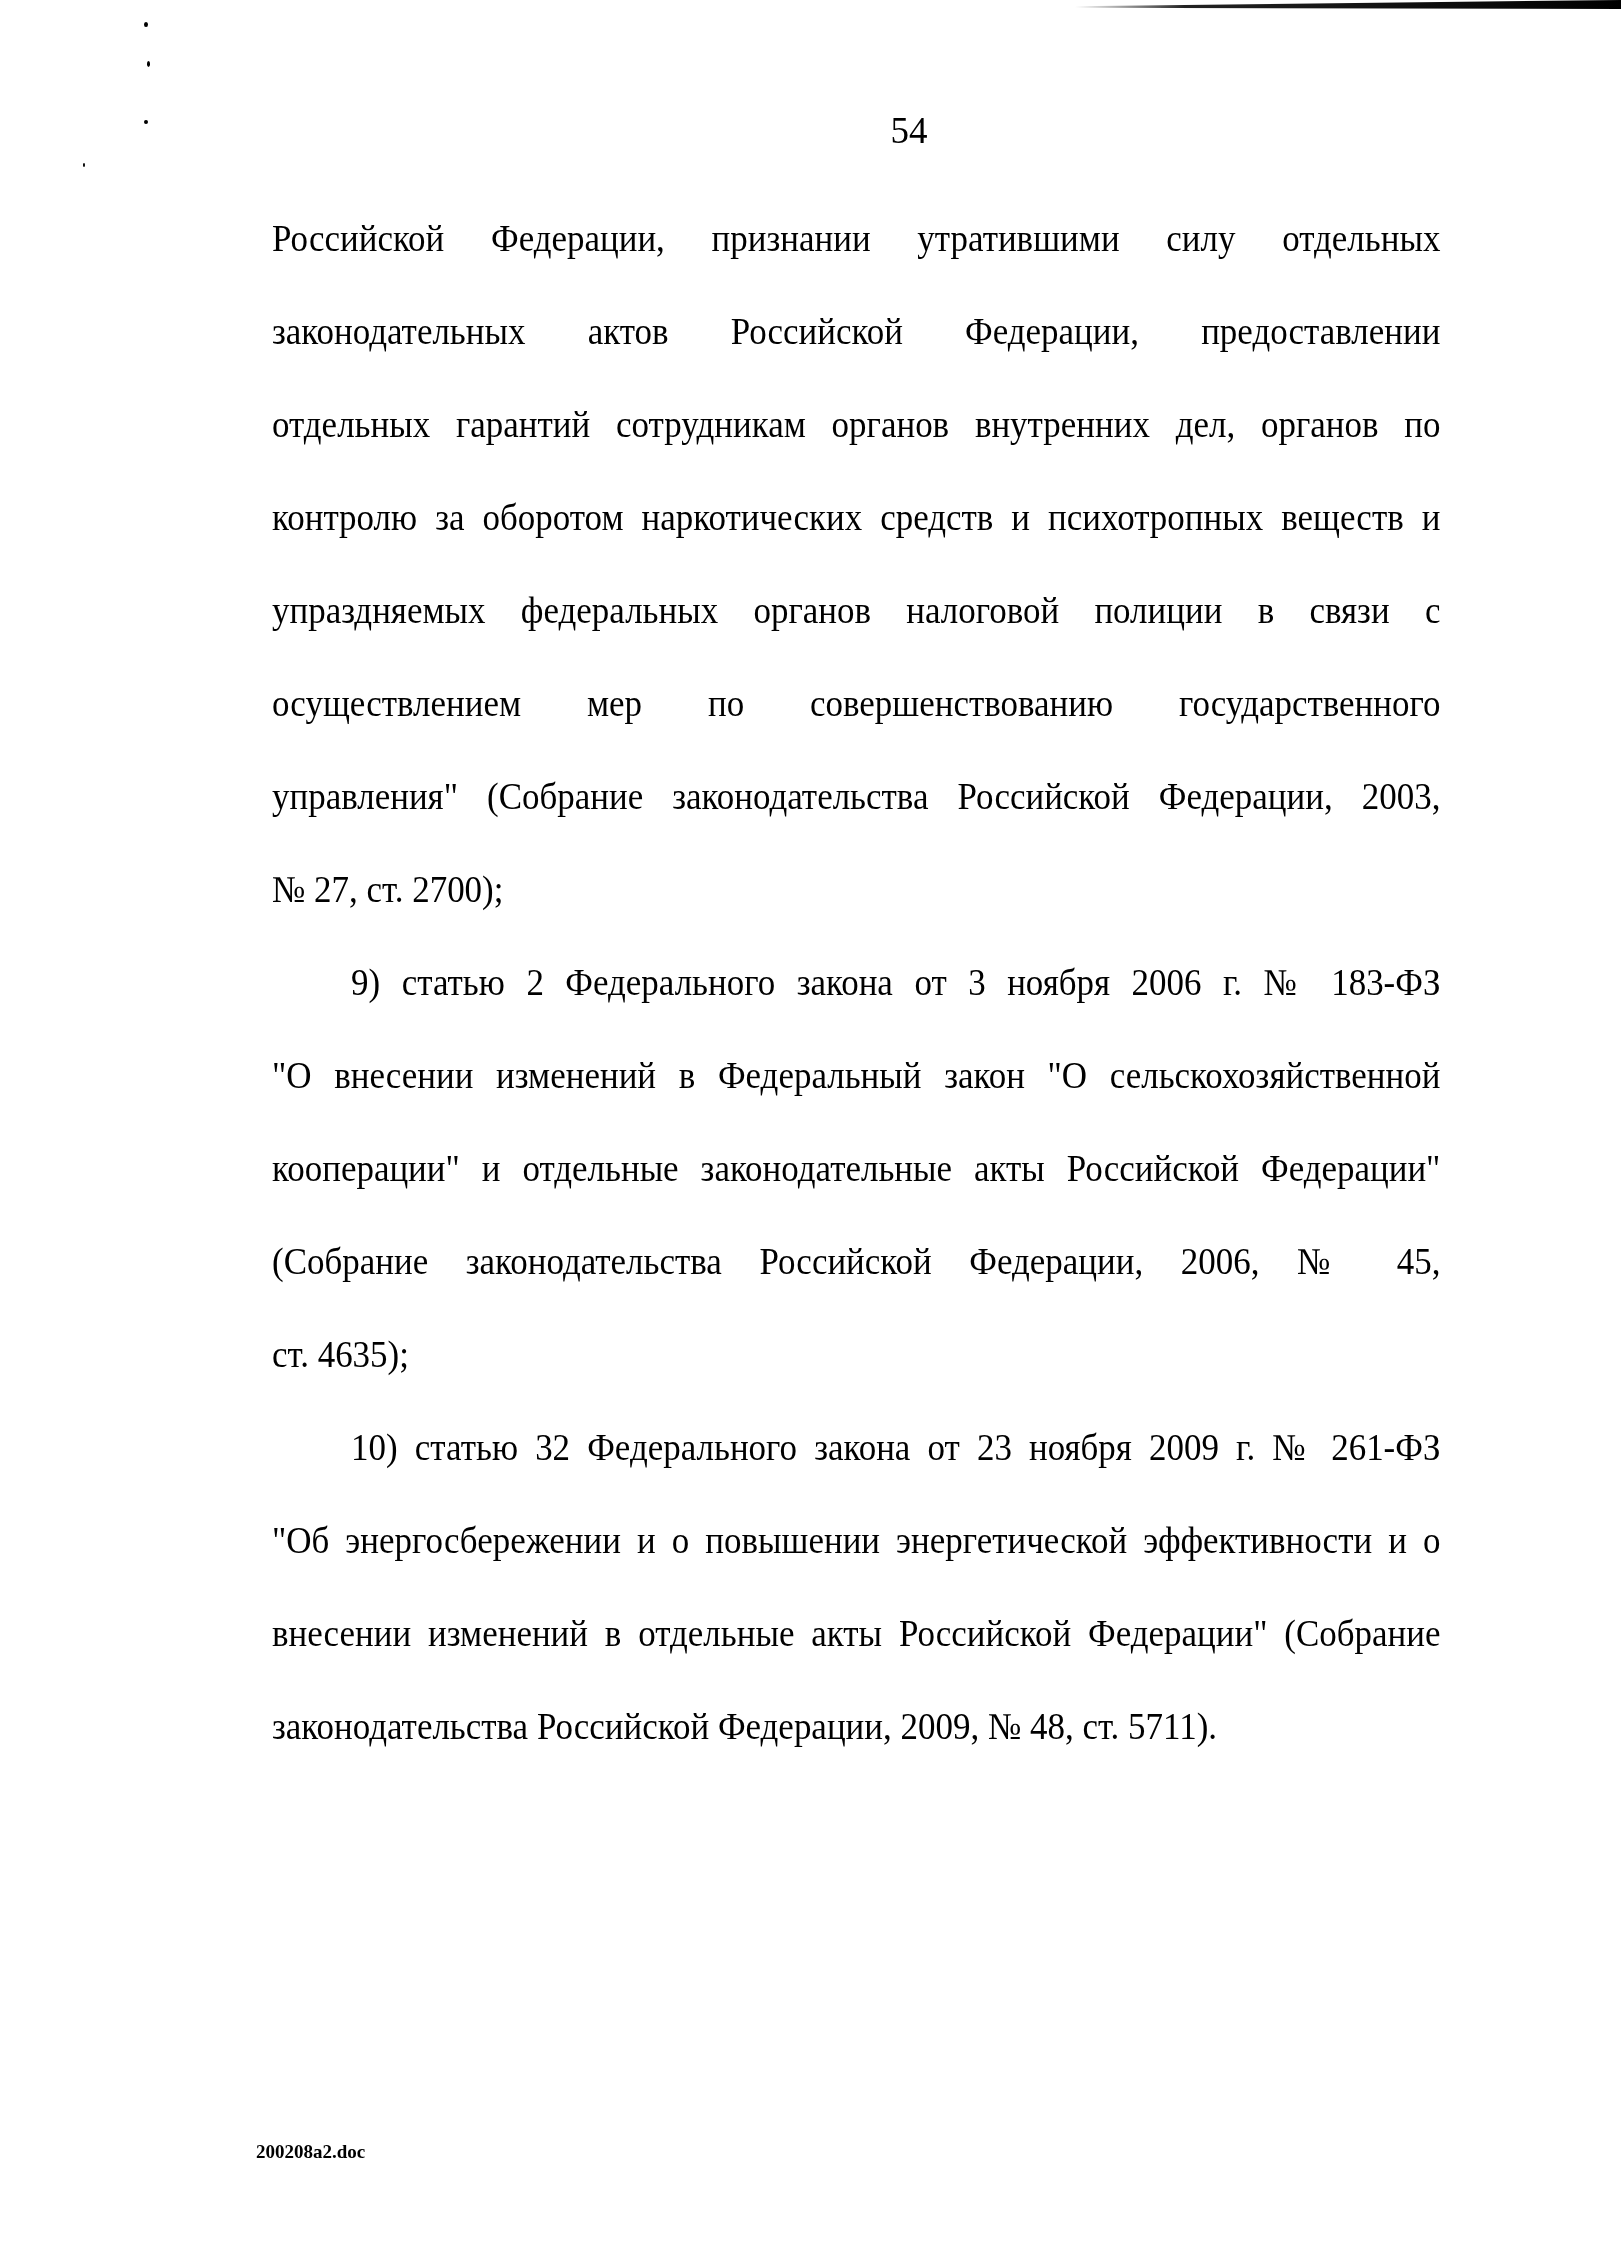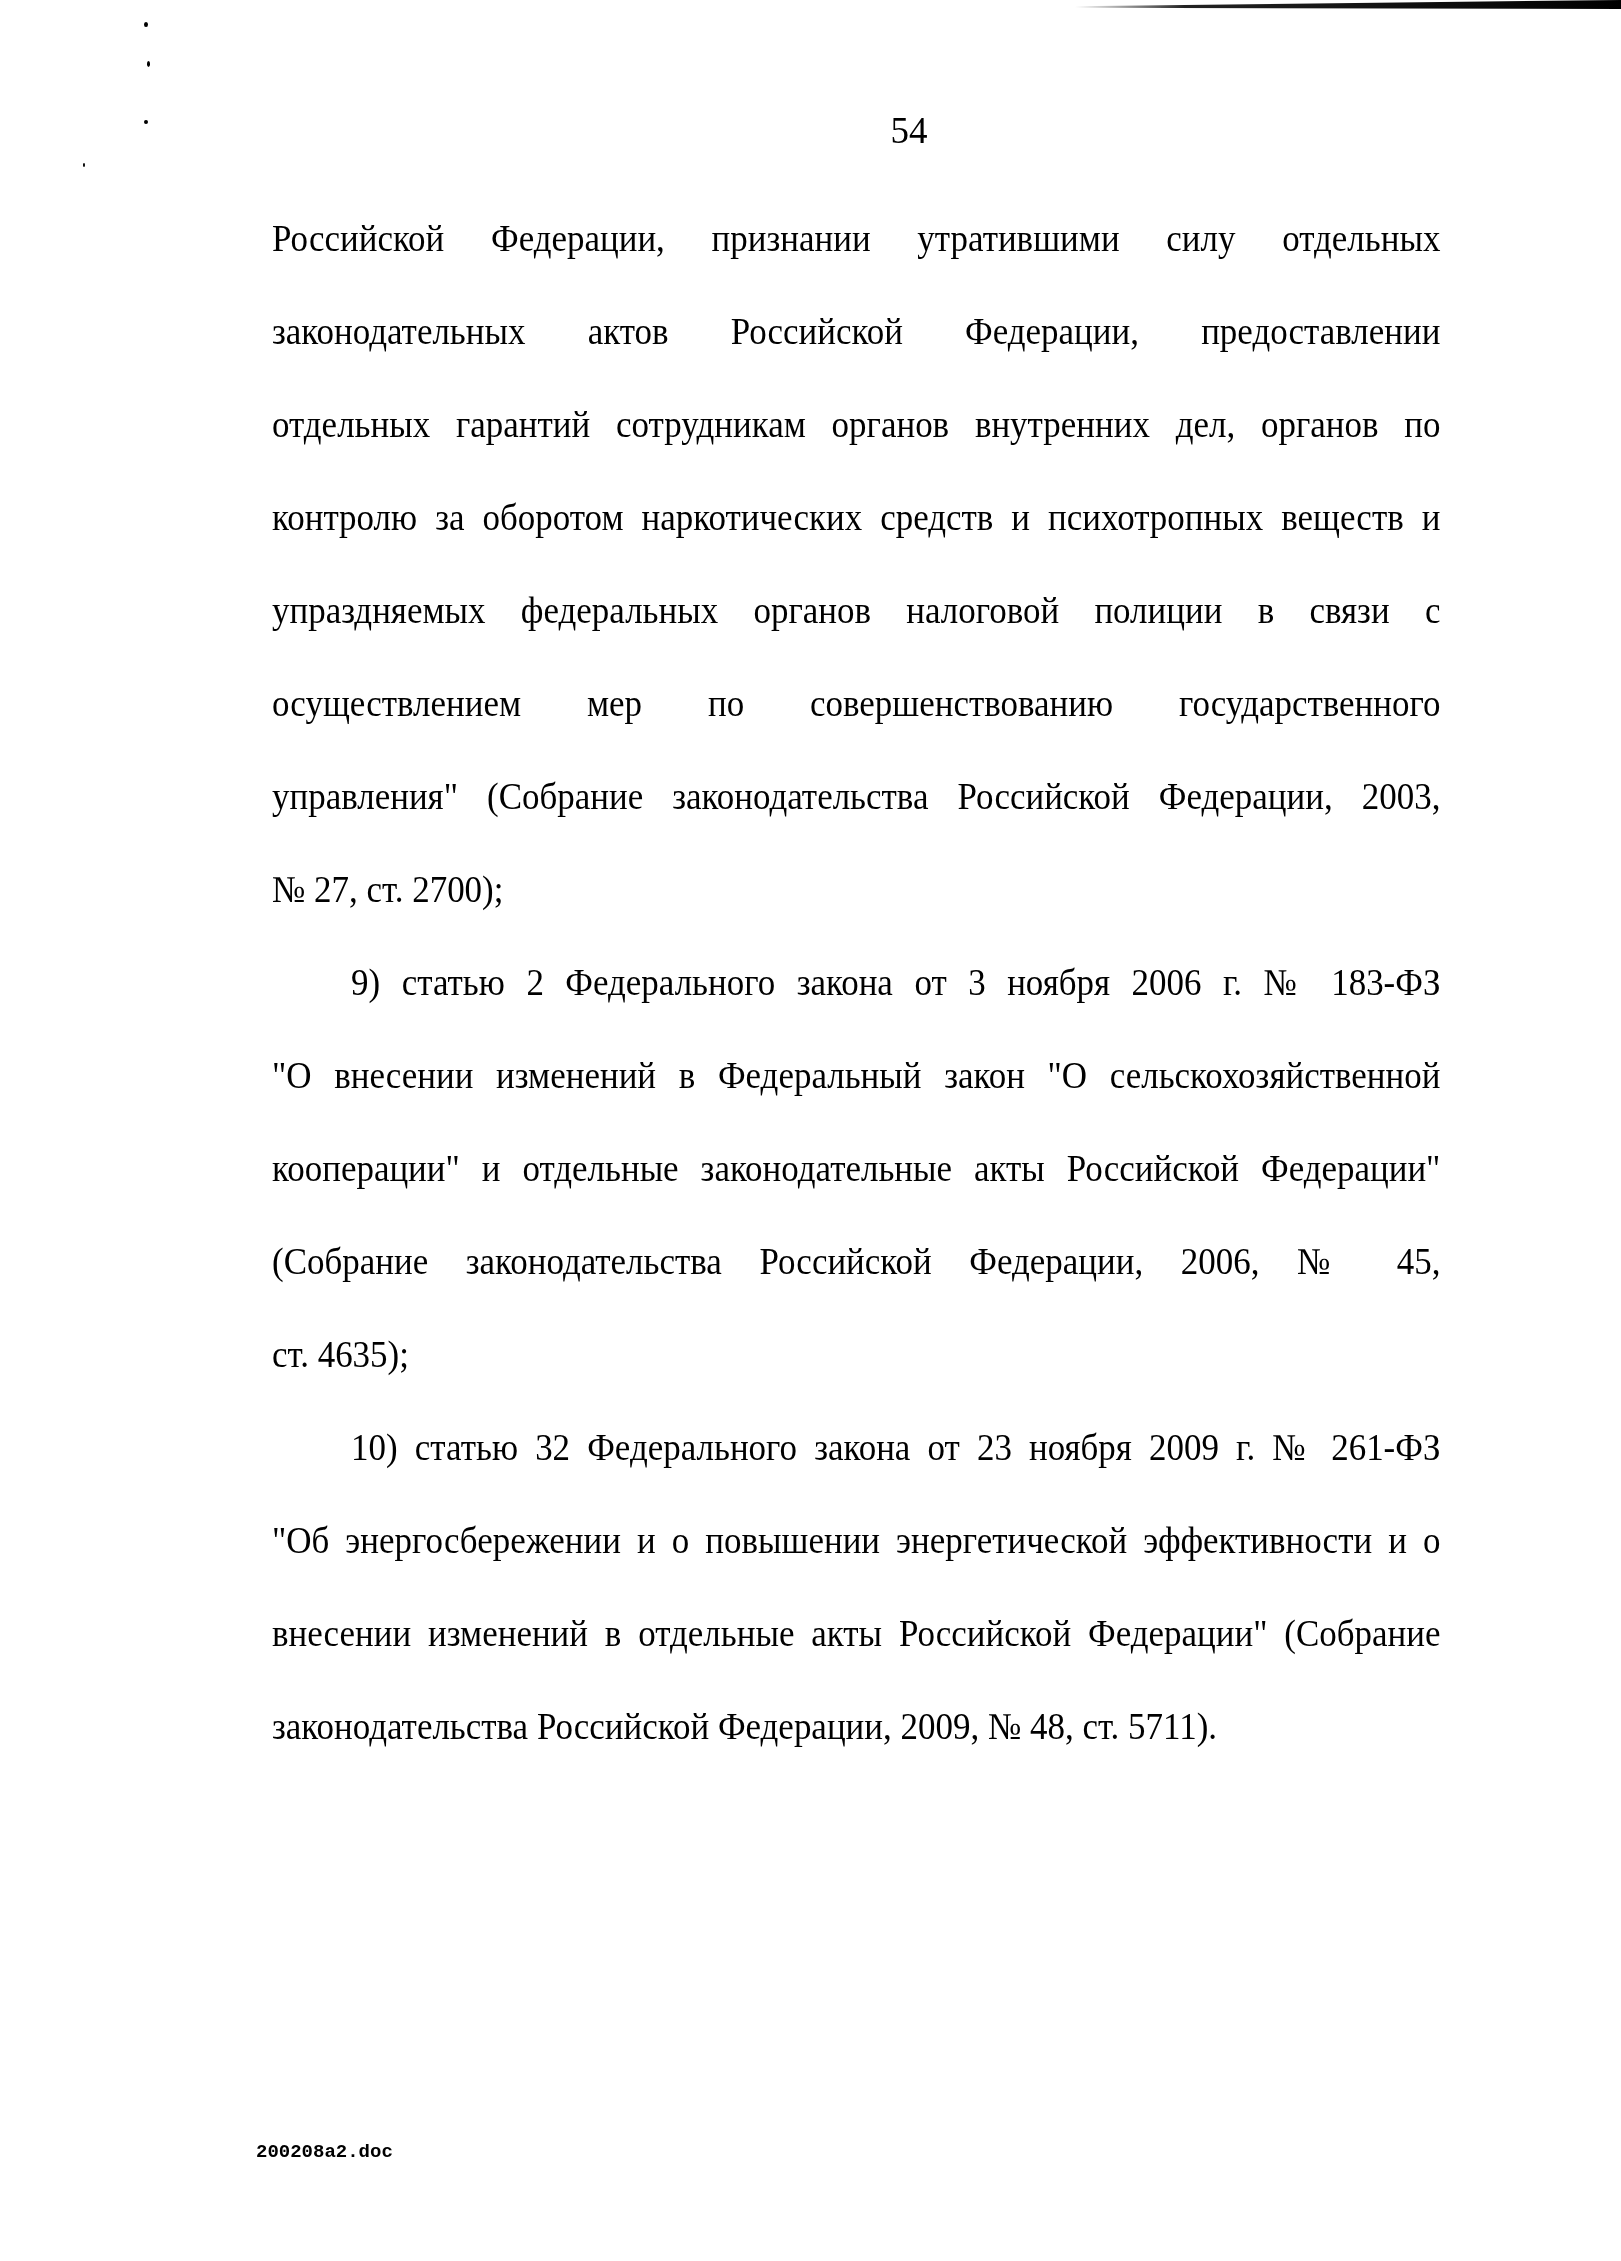--- a/index.html
+++ b/index.html
@@ -11,21 +11,21 @@
     .speck { position: absolute; background: #000; border-radius: 50%; }
     .page-number { position: absolute; top: 109px; left: 0; width: 1818px; text-align: center;
                    font-size: 37px; }
     .body-text { position: absolute; left: 272px; top: 192px; width: 1270px;
                  font-size: 38px; line-height: 93px; text-align: justify;
                  transform: scaleX(0.92); transform-origin: left top; }
     .body-text p { margin: 0; text-align: justify; text-align-last: left; }
     .body-text .line { display: block; text-align: justify; text-align-last: justify; }
     .body-text .line.last { text-align-last: left; }
     .footer-file { position: absolute; left: 256px; top: 2141px; font-size: 19px; font-weight: bold;
-                   font-family: Liberation Mono, monospace; }
+                   font-family: Liberation Serif, serif; }
   </style>
 </head>
 <body>
 
 <div class="scan-edge"></div>
 <div class="speck" style="left:144px;top:22.4px;width:3.8px;height:5.1px;"></div>
 <div class="speck" style="left:147px;top:61px;width:3.2px;height:5.8px;"></div>
 <div class="speck" style="left:144px;top:120px;width:3.8px;height:3.8px;"></div>
 <div class="speck" style="left:83px;top:163px;width:1.9px;height:3.8px;"></div>
 

